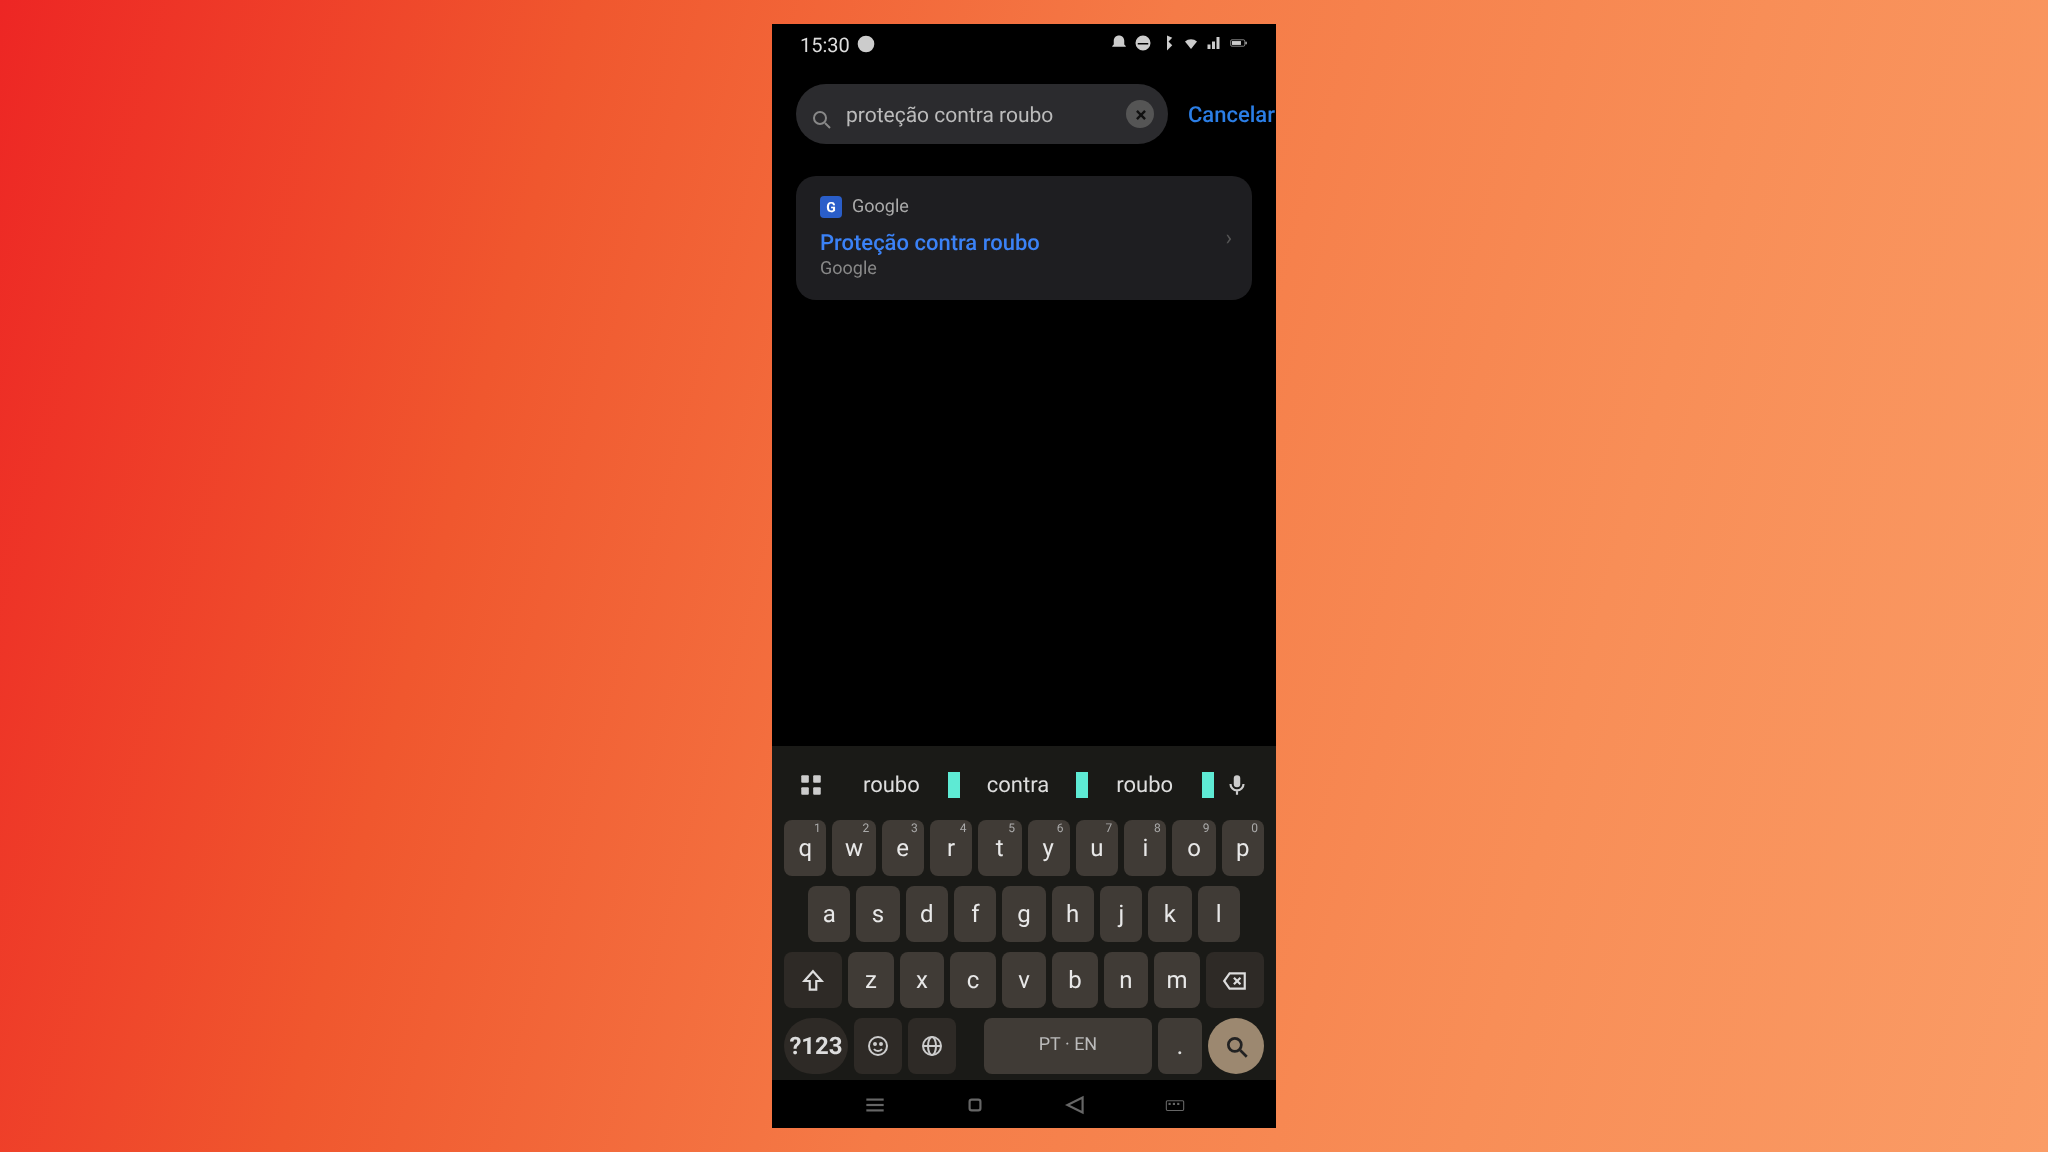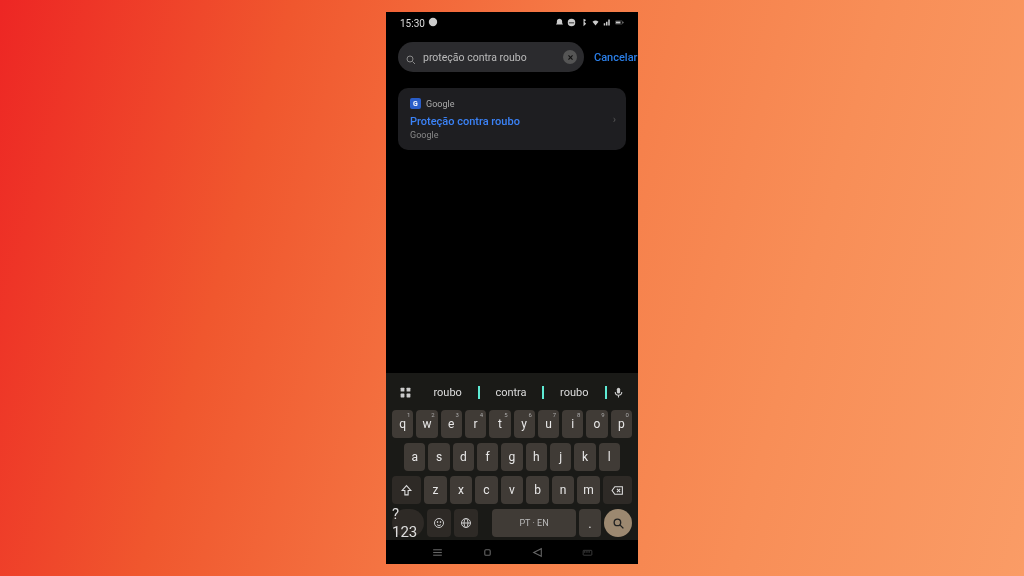--- a/index.html
+++ b/index.html
@@ -16,32 +16,32 @@
     .cancel { color: #2b7ee6; font-size: 11px; font-weight: 500; }
     .result-card { background: #1e1e21; margin: 8px 12px; border-radius: 10px; padding: 10px 12px; position: relative; }
     .result-header { display: flex; align-items: center; gap: 5px; margin-bottom: 6px; }
     .g-badge { width: 11px; height: 11px; background: #2a5ec9; border-radius: 2px; display: flex; align-items: center; justify-content: center; font-size: 7px; font-weight: bold; color: #fff; }
     .result-label { font-size: 9px; color: #aaa; }
     .result-title { font-size: 11px; color: #3b82f6; font-weight: 500; margin-bottom: 2px; }
     .result-sub { font-size: 9px; color: #888; }
     .chevron { position: absolute; right: 10px; top: 50%; transform: translateY(-50%); color: #555; font-size: 11px; }
     .keyboard { background: #1a1a17; padding: 6px 4px 3px; }
     .suggestions { display: flex; align-items: center; height: 26px; gap: 0; padding: 0 3px; }
-    .sugg-btn { flex: 1; text-align: center; font-size: 11px; color: #ddd; border-right: 2px solid #5eead4; }
+    .sugg-btn { flex: 1; text-align: center; font-size: 11px; color: #ddd; border-right: 6px solid #5eead4; }
     .sugg-btn:last-of-type { border-right: none; }
     .sugg-icon { width: 24px; display: flex; justify-content: center; color: #ccc; }
     .key-row { display: flex; justify-content: center; gap: 3px; margin-top: 5px; padding: 0 2px; }
     .key { background: #403b36; border-radius: 4px; height: 28px; display: flex; align-items: center; justify-content: center; font-size: 12px; color: #e8e8e8; flex: 1; position: relative; }
     .key .sup { position: absolute; top: 1px; right: 3px; font-size: 6px; color: #aaa; }
     .row2 { padding: 0 14px; }
     .key-shift { flex: 1.3; background: #2e2a26; }
     .key-bksp { flex: 1.3; background: #2e2a26; }
     .bottom-row { display: flex; gap: 3px; margin-top: 5px; padding: 0 2px; }
     .key-special { background: #2e2a26; height: 28px; border-radius: 4px; display: flex; align-items: center; justify-content: center; font-size: 10px; color: #ddd; }
-    .key-123 { width: 32px; border-radius: 14px; font-size: 15px; }
+    .key-123 { width: 32px; border-radius: 14px; font-size: 12px; font-weight: bold; }
     .key-emoji { width: 24px; }
     .key-lang { width: 24px; }
     .key-space { flex: 1; background: #403b36; font-size: 9px; color: #bbb; margin-left: 11px; }
     .key-dot { width: 22px; background: #403b36; font-size: 13px; }
     .key-search { width: 28px; background: #9c8870; border-radius: 14px; }
     .nav-bar { height: 24px; display: flex; justify-content: space-around; align-items: center; padding: 0 26px; }
     .nav-bar > * { width: 13px; height: 13px; color: #666; display: flex; align-items: center; justify-content: center; }
     .phone-col { display: flex; flex-direction: column; height: 100%; }
     .content { flex: 1; display: flex; flex-direction: column; }
   </style>

